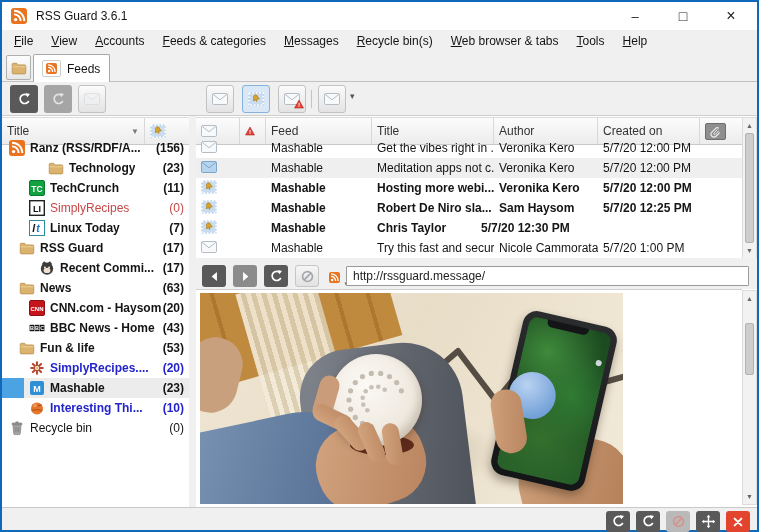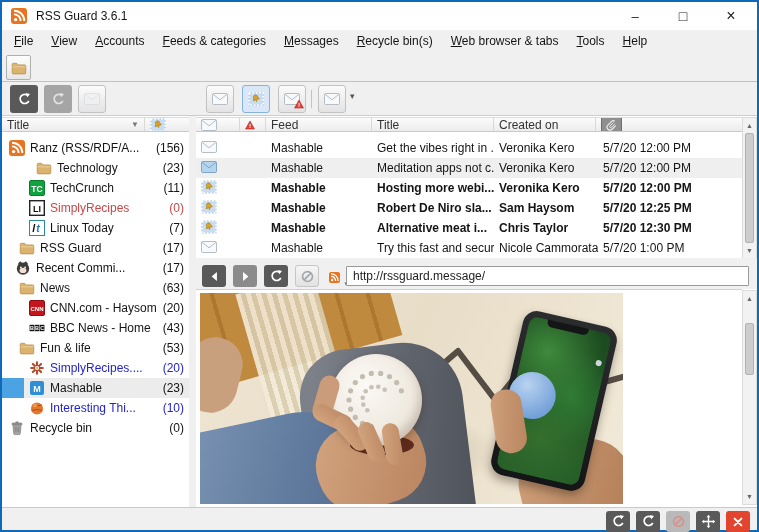--- a/index.html
+++ b/index.html
@@ -30,35 +30,35 @@
   .tb-darkdis{background:#a5a5a5;}
   .tb-light{background:linear-gradient(#fbfbfb,#e3e3e3);border:1px solid #c2c2c2;}
   .tb-light.dis .ticon{opacity:.55;}
   .tb-checked{background:#d9e7f6;border:1px solid #86b3dd;}
   .tb-sep{position:absolute;left:309px;top:8px;width:1px;height:18px;background:#c3c3c3;}
   .tb-arrow{position:absolute;left:348px;top:9px;font-size:9px;color:#555;}
   .search{position:absolute;right:9px;top:6px;width:152px;height:21px;border:1px solid #9a9a9a;border-radius:2px;padding:0 6px;
     font-family:"Liberation Sans",sans-serif;font-size:12px;color:#333;box-sizing:border-box;background:#fff;}
   .search::placeholder{color:#8e8e8e;}
   
-  .hdr{position:absolute;height:15px;background:linear-gradient(#fcfcfc,#ececec);border-top:1px solid #dcdcdc;border-bottom:1px solid #c9c9c9;
+  .hdr{position:absolute;height:28px;background:linear-gradient(#fcfcfc,#ececec);border-top:1px solid #dcdcdc;border-bottom:1px solid #c9c9c9;
     display:flex;box-sizing:border-box;color:#333;}
   .th{display:flex;align-items:center;padding:0 5px;border-right:1px solid #d8d8d8;box-sizing:border-box;white-space:nowrap;overflow:hidden;}
   .sort{margin-left:auto;font-size:8px;color:#777;}
   
   .sidebar-bg{position:absolute;left:2px;top:116px;width:187px;height:391px;background:#fff;}
   .splitter-v{position:absolute;left:189px;top:116px;width:7px;height:391px;background:#f0f0f0;}
   .tree-rows{position:absolute;left:2px;top:138px;width:187px;}
   .tree-row{height:20px;display:flex;align-items:center;position:relative;box-sizing:border-box;}
   .tree-row.sel{background:#ececec;}
   .tree-row.sel::before{content:"";position:absolute;left:0;top:0;width:22px;height:20px;background:#4ba3e3;}
   .tree-row .ticon{position:relative;z-index:1;flex:none;}
   .tr-label{margin-left:5px;white-space:nowrap;overflow:hidden;}
   .tr-count{margin-left:auto;margin-right:5px;flex:none;}
-  .b{font-weight:normal;}
+  .b{font-weight:bold;}
   .red{color:#c84848;}
   .blue{color:#2424cc;}
   
   .msg-rows{position:absolute;left:196px;top:138px;width:546px;}
   .msg-row{height:20px;display:flex;align-items:center;box-sizing:border-box;}
   .msg-row.sel{background:#efefef;}
   .msg-row.unread{font-weight:bold;}
   .mc{padding:0 5px;white-space:nowrap;overflow:hidden;box-sizing:border-box;flex:none;}
   .w1{width:44px;}.w2{width:26px;}.w3{width:106px;}.w4{width:122px;}.w5{width:104px;}.w6{width:102px;}.wlast{flex:1;border-right:none;}
   .clip-btn{width:21px;height:17px;background:#8f8f8f;border:1px solid #6e6e6e;border-radius:2px;display:flex;align-items:center;justify-content:center;box-sizing:border-box;}
@@ -170,20 +170,33 @@
 
   <div class="tabbar">
     <div class="corner-btn">
       <span class="ticon">
           <svg width="16" height="16" viewBox="0 0 16 16">
             <path d="M1.2 4.6q0-1.3 1.3-1.3h3.1l1.5 1.6h6.5q1.2 0 1.2 1.2v6.6q0 1.2-1.2 1.2H2.4q-1.2 0-1.2-1.2z" fill="#dcb36e" stroke="#b08a40" stroke-width="0.7"></path>
             <path d="M1.5 6.8h13" stroke="#eccf96" stroke-width="1"></path>
           </svg>
         </span>
     </div>
+    <div class="tab-active">
+      <span class="tab-rss-tile">
+          <span class="ticon">
+            <svg width="11" height="11" viewBox="0 0 16 16">
+              <rect width="16" height="16" rx="3" fill="#e9731e"></rect>
+              <circle cx="4.6" cy="11.6" r="1.7" fill="#fff"></circle>
+              <path d="M3 6.4A6.4 6.4 0 0 1 9.6 13" fill="none" stroke="#fff" stroke-width="1.9"></path>
+              <path d="M3 2.7A10.2 10.2 0 0 1 13.3 13" fill="none" stroke="#fff" stroke-width="1.9"></path>
+            </svg>
+          </span>
+        </span>
+      <span>Feeds</span>
+    </div>
   </div>
 
   <div class="toolbar">
     <div class="tb tb-dark" style="left:8px">
         <span class="ticon">
           <svg width="15" height="15" viewBox="0 0 16 16">
             <path d="M12.6 9.6A4.9 4.9 0 1 1 11.9 4.1" fill="none" stroke="#ffffff" stroke-width="1.8"></path>
             <path d="M9.6 1.1 13.9 2.2 10.8 5.6z" fill="#ffffff"></path>
           </svg>
         </span>
@@ -277,21 +290,21 @@
           <svg width="16" height="16" viewBox="0 0 16 16">
             <rect width="16" height="16" rx="3" fill="#e9731e"></rect>
             <circle cx="4.6" cy="11.6" r="1.7" fill="#fff"></circle>
             <path d="M3 6.4A6.4 6.4 0 0 1 9.6 13" fill="none" stroke="#fff" stroke-width="1.9"></path>
             <path d="M3 2.7A10.2 10.2 0 0 1 13.3 13" fill="none" stroke="#fff" stroke-width="1.9"></path>
           </svg>
         </span>
         <span class="tr-label b">Ranz (RSS/RDF/A...</span>
         <span class="tr-count b">(156)</span>
       </div>
-      <div class="tree-row" style="padding-left: 34px;">
+      <div class="tree-row" style="padding-left: 17px; margin-left: 29px;">
         <span class="ticon">
           <svg width="16" height="16" viewBox="0 0 16 16">
             <path d="M1.2 4.6q0-1.3 1.3-1.3h3.1l1.5 1.6h6.5q1.2 0 1.2 1.2v6.6q0 1.2-1.2 1.2H2.4q-1.2 0-1.2-1.2z" fill="#dcb36e" stroke="#b08a40" stroke-width="0.7"></path>
             <path d="M1.5 6.8h13" stroke="#eccf96" stroke-width="1"></path>
           </svg>
         </span>
         <span class="tr-label b">Technology</span>
         <span class="tr-count b">(23)</span>
       </div>
       <div class="tree-row" style="padding-left: 27px;">
@@ -328,21 +341,21 @@
       <div class="tree-row" style="padding-left: 17px;">
         <span class="ticon">
           <svg width="16" height="16" viewBox="0 0 16 16">
             <path d="M1.2 4.6q0-1.3 1.3-1.3h3.1l1.5 1.6h6.5q1.2 0 1.2 1.2v6.6q0 1.2-1.2 1.2H2.4q-1.2 0-1.2-1.2z" fill="#dcb36e" stroke="#b08a40" stroke-width="0.7"></path>
             <path d="M1.5 6.8h13" stroke="#eccf96" stroke-width="1"></path>
           </svg>
         </span>
         <span class="tr-label b">RSS Guard</span>
         <span class="tr-count b">(17)</span>
       </div>
-      <div class="tree-row" style="padding-left: 13px;">
+      <div class="tree-row" style="padding-left: 37px;">
         <span class="ticon">
           <svg width="16" height="16" viewBox="0 0 16 16">
             <path d="M3.6 4.2 5.2 2.4 6.8 3.6M12.4 4.2 10.8 2.4 9.2 3.6" stroke="#3c3c3a" stroke-width="1.6" fill="none"></path>
             <circle cx="8" cy="8.6" r="6.2" fill="#3c3c3a"></circle>
             <ellipse cx="8" cy="10.4" rx="3.4" ry="2.6" fill="#efe0d2"></ellipse>
             <circle cx="5.9" cy="7.4" r="1" fill="#efe0d2"></circle>
             <circle cx="10.1" cy="7.4" r="1" fill="#efe0d2"></circle>
           </svg>
         </span>
         <span class="tr-label b">Recent Commi...</span>
@@ -454,20 +467,21 @@
     <div class="th w2">
         <span class="ticon">
           <svg width="10" height="10" viewBox="0 0 16 16">
             <path d="M8 1.5 15.2 14.5H0.8z" fill="#e04036" stroke="#a82018" stroke-width="0.8"></path>
             <text x="8" y="13" text-anchor="middle" font-size="10" font-weight="bold" fill="#fff" font-family="Liberation Sans,sans-serif">!</text>
           </svg>
         </span>
       </div>
     <div class="th w3">Feed</div>
     <div class="th w4">Title</div>
+    <div class="th w5">Author</div>
     <div class="th w6">Created on</div>
     <div class="th wlast">
       <div class="clip-btn">
           <span class="ticon">
             <svg width="13" height="13" viewBox="0 0 16 16">
               <path d="M11.9 4.1a2.6 2.6 0 0 0-3.7 0L3.6 8.7a3.6 3.6 0 0 0 5.1 5.1l4.4-4.4" fill="none" stroke="#ececec" stroke-width="1.5"></path>
               <path d="M10.4 5.6 6.2 9.8a1.2 1.2 0 0 0 1.7 1.7l4.3-4.3" fill="none" stroke="#ececec" stroke-width="1.2"></path>
             </svg>
           </span>
         </div>
@@ -540,21 +554,20 @@
               <rect x="0.9" y="1.9" width="14.2" height="12.2" fill="#cadcf0" stroke="#93b5d6" stroke-width="0.6"></rect>
               <rect x="0.9" y="1.9" width="14.2" height="12.2" fill="none" stroke="#fff" stroke-width="1.7" stroke-dasharray="1.7 1.7"></rect>
               <g transform="rotate(-16 8 8)">
                 <path d="M8.1 3.7q2.5 0.4 2.2 3l1.1 1.9-6.6 0.3 1.1-2q-0.3-2.8 2.2-3.2z" fill="#d9a32b" stroke="#9b7414" stroke-width="0.5"></path>
                 <circle cx="8" cy="9.9" r="0.9" fill="#c08f1d"></circle>
               </g>
             </svg>
           </span></div>
         <div class="mc w2"></div>
         <div class="mc w3">Mashable</div>
-        <div class="mc w4">Alternative meat i...</div>
         <div class="mc w5">Chris Taylor</div>
         <div class="mc w6">5/7/20 12:30 PM</div>
       </div>
       <div class="msg-row">
         <div class="mc w1"><span class="ticon">
             <svg width="16" height="12" viewBox="0 0 16 12">
               <rect x="0.5" y="0.5" width="15" height="11" rx="1.2" fill="#f7f9fb" stroke="#b4bdc6"></rect>
               <path d="M1 1.2 8 6.8 15 1.2" fill="none" stroke="#b4bdc6"></path>
             </svg>
           </span></div>

